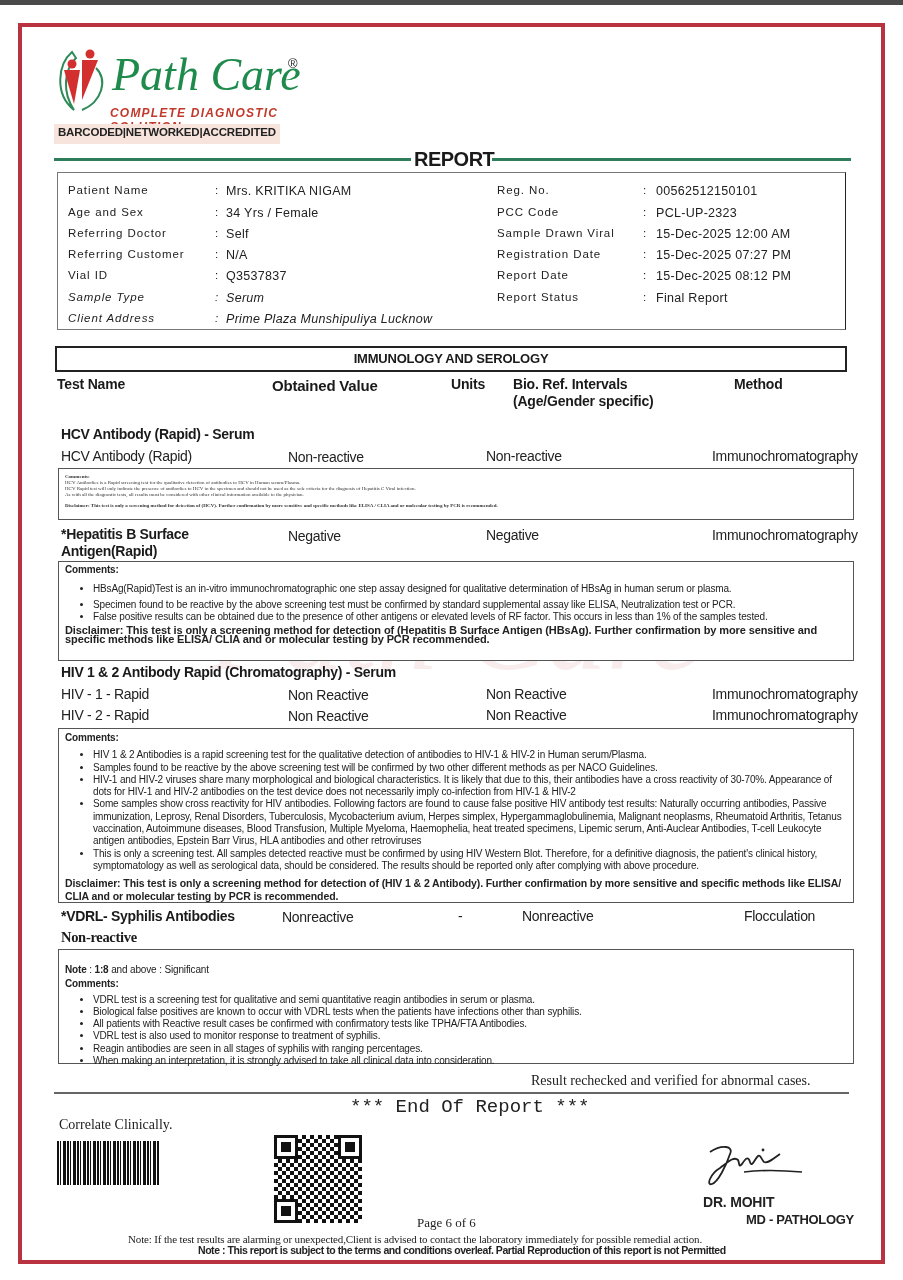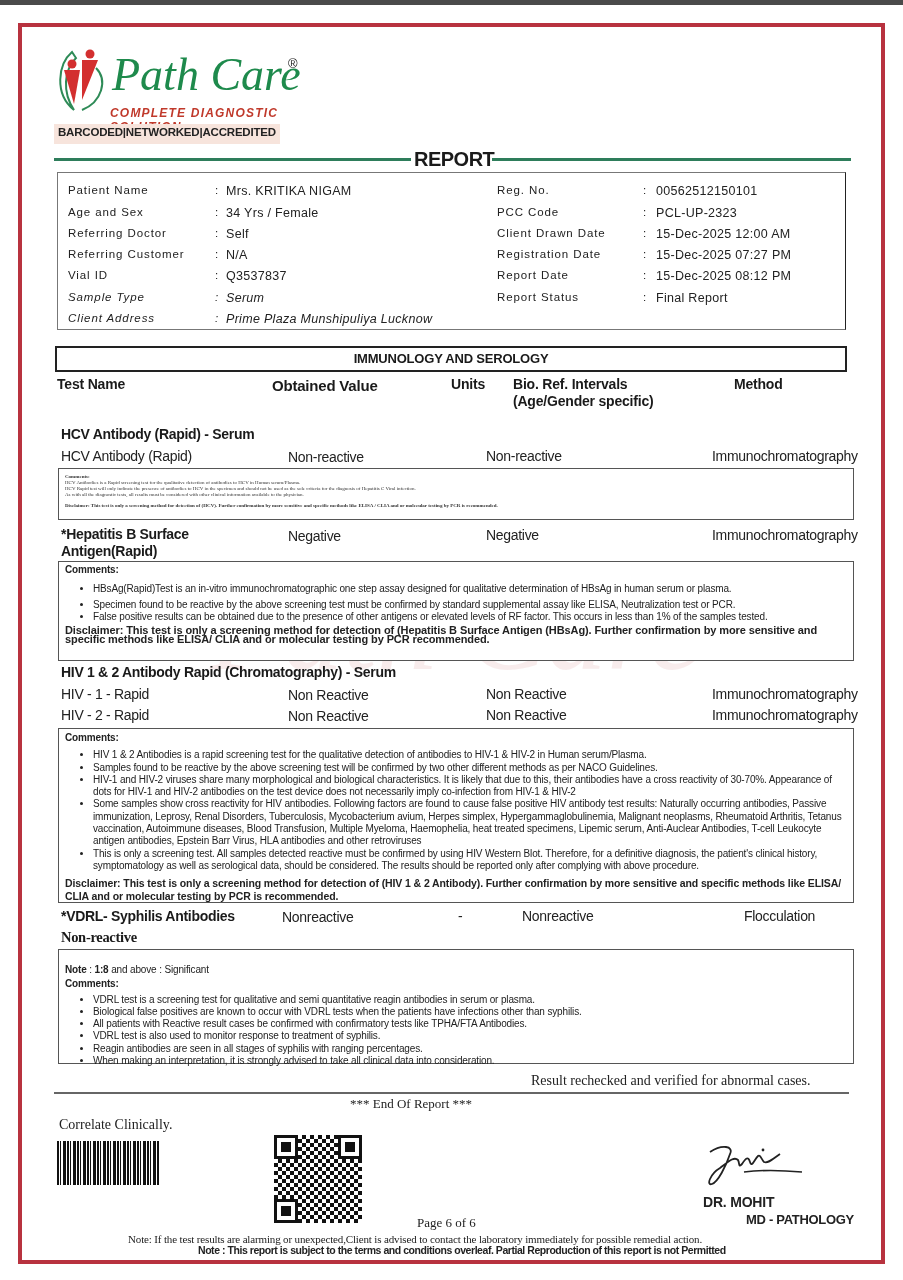--- a/index.html
+++ b/index.html
@@ -127,21 +127,21 @@
     <span class="lbl">Reg. No.</span>
     <span class="col" style="left:146px;">:</span>
     <span class="val" style="left:159px;">00562512150101</span>
   </div>
   <div class="info-row" style="left:439px;top:33px;">
     <span class="lbl">PCC Code</span>
     <span class="col" style="left:146px;">:</span>
     <span class="val" style="left:159px;">PCL-UP-2323</span>
   </div>
   <div class="info-row" style="left:439px;top:54px;">
-    <span class="lbl">Client Drawn Date</span>
+    <span class="lbl">Sample Drawn Viral</span>
     <span class="col" style="left:146px;">:</span>
     <span class="val" style="left:159px;">15-Dec-2025 12:00 AM</span>
   </div>
   <div class="info-row" style="left:439px;top:75px;">
     <span class="lbl">Registration Date</span>
     <span class="col" style="left:146px;">:</span>
     <span class="val" style="left:159px;">15-Dec-2025 07:27 PM</span>
   </div>
   <div class="info-row" style="left:439px;top:96px;">
     <span class="lbl">Report Date</span>
@@ -234,21 +234,21 @@
     <li>All patients with Reactive result cases be confirmed with confirmatory tests like TPHA/FTA Antibodies.</li>
     <li>VDRL test is also used to monitor response to treatment of syphilis.</li>
     <li>Reagin antibodies are seen in all stages of syphilis with ranging percentages.</li>
     <li>When making an interpretation, it is strongly advised to take all clinical data into consideration.</li>
   </ul>
 </div>
 
 <div class="abs serif" style="left:59px;top:1073px;font-size:14px;color:#222;margin-top:44px;">Correlate Clinically.</div>
 <div class="abs serif" style="left:531px;top:1073px;font-size:14px;color:#222;">Result rechecked and verified for abnormal cases.</div>
 <div class="abs" style="left:54px;top:1092px;width:795px;height:2px;background:#666;"></div>
-<div class="abs serif" style="left:350px;top:1096px;font-size:13px;color:#222;">*** End Of Report ***</div>
+<div class="abs serif" style="left:350px;top:1096px;font-size:19px;color:#222;font-family:Liberation Mono, monospace;">*** End Of Report ***</div>
 
 <div class="abs barcode"></div>
 
 <div class="abs qr">
   <div class="eye" style="left:0;top:0;"></div>
   <div class="eye" style="right:0;top:0;"></div>
   <div class="eye" style="left:0;bottom:0;"></div>
 </div>
 
 <div class="abs serif" style="left:417px;top:1215px;font-size:13px;color:#222;">Page 6 of 6</div>

